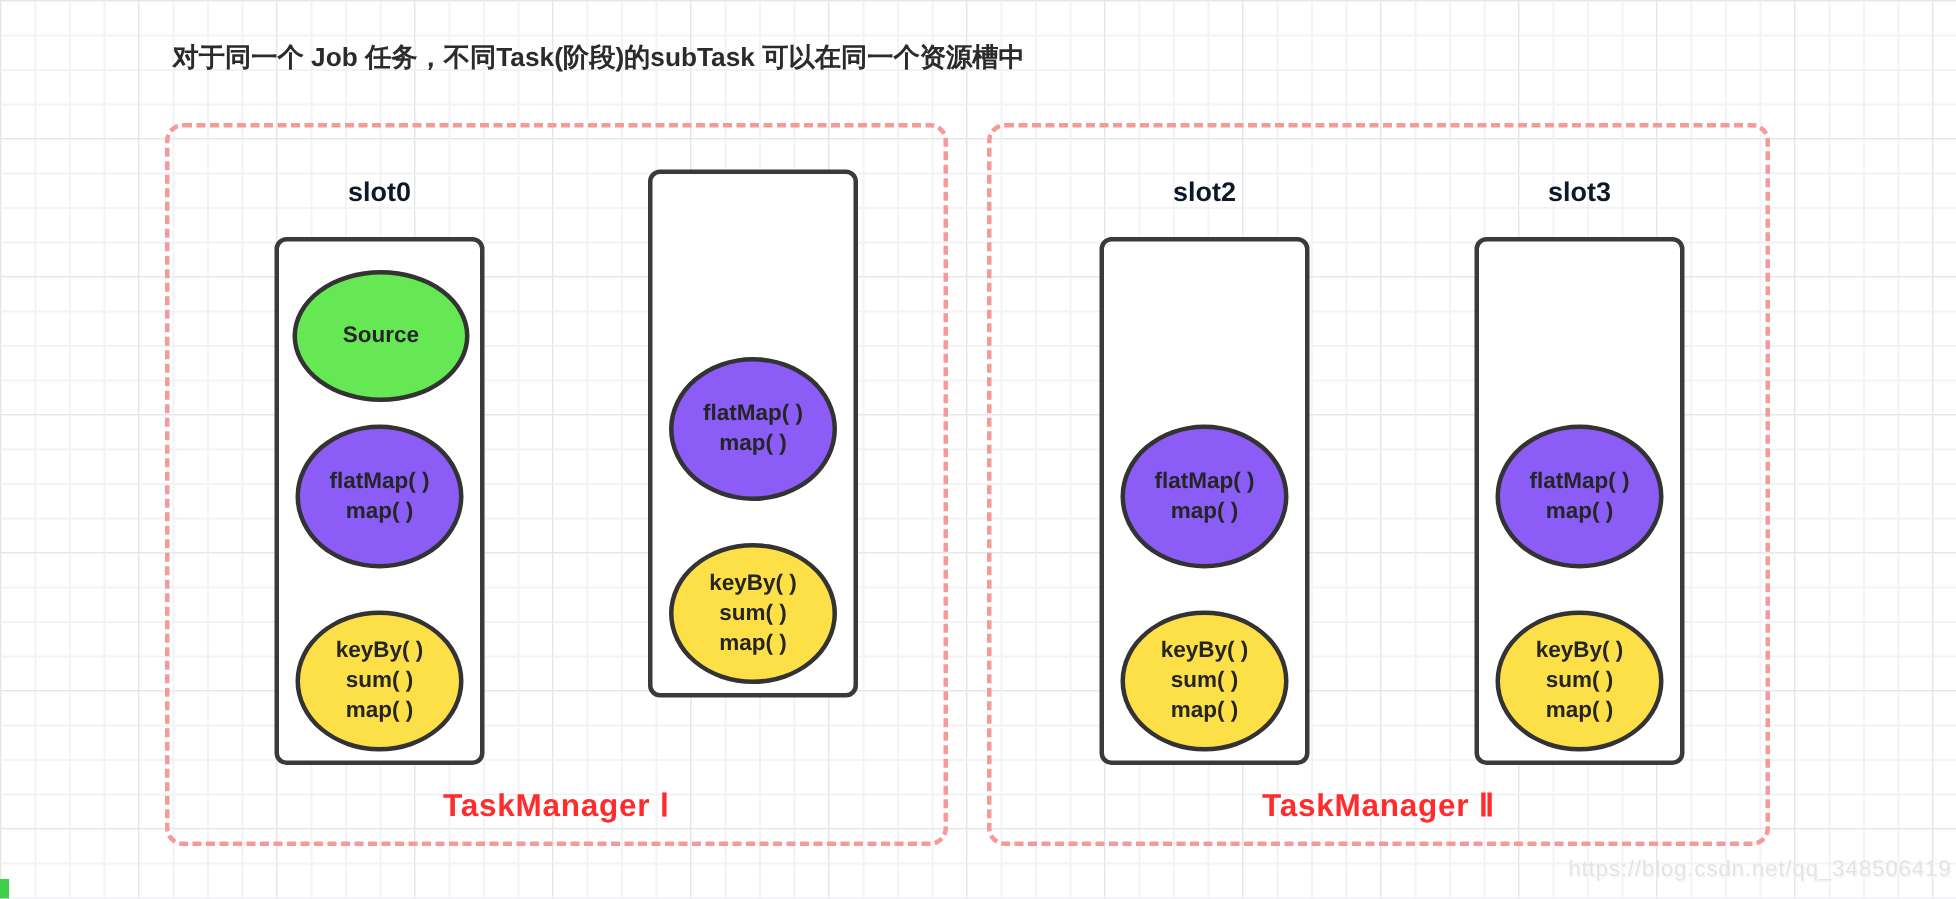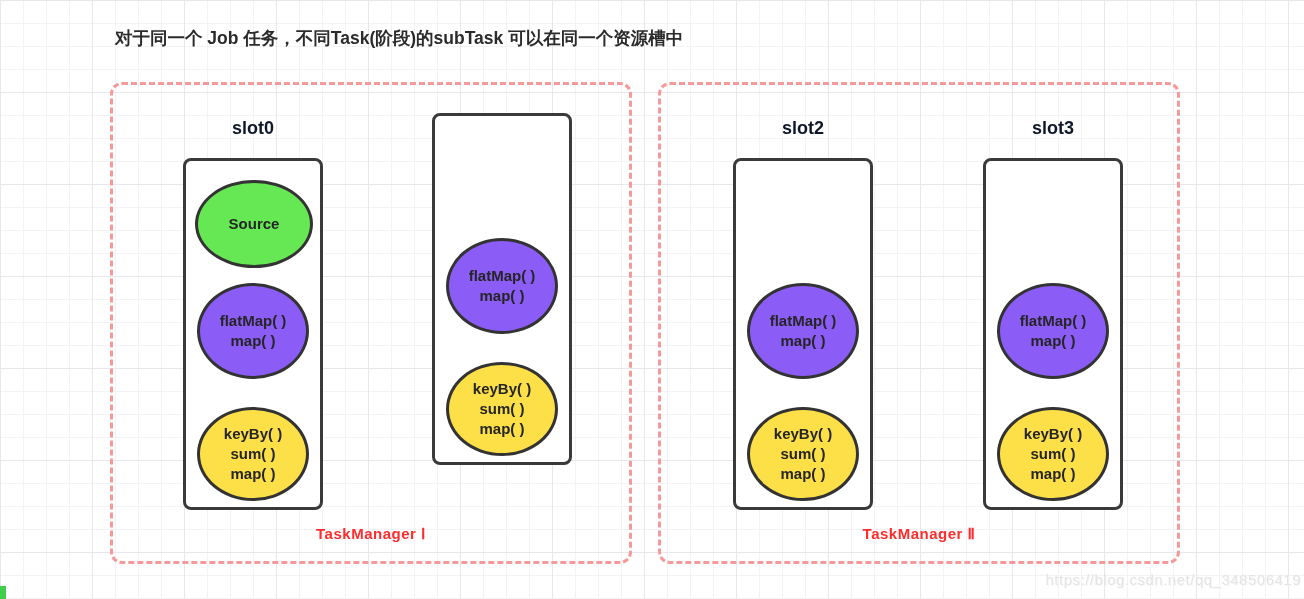--- a/index.html
+++ b/index.html
@@ -25,21 +25,21 @@
   .tm-box {
     position: absolute; top: 82px; width: 522px; height: 482px;
     border: 3px dashed #f59999; border-radius: 12px;
     box-sizing: border-box;
   }
   .tm-box.tm1 { left: 110px; }
   .tm-box.tm2 { left: 658px; }
   .tm-label {
     position: absolute; top: 440px; left: 0; width: 100%;
     text-align: center;
-    font-size: 15px; font-weight: 700; color: #fe2c2c;
+    font-size: 21px; font-weight: 700; color: #fe2c2c;
     letter-spacing: 0.5px;
   }
   .slot-group { position: absolute; top: 28px; width: 140px; }
   .slot-label {
     height: 30px; line-height: 30px; text-align: center;
     font-size: 18px; font-weight: 700; color: #0f172a;
     margin-bottom: 15px;
   }
   .slot-box {
     position: relative; width: 140px; height: 352px;

